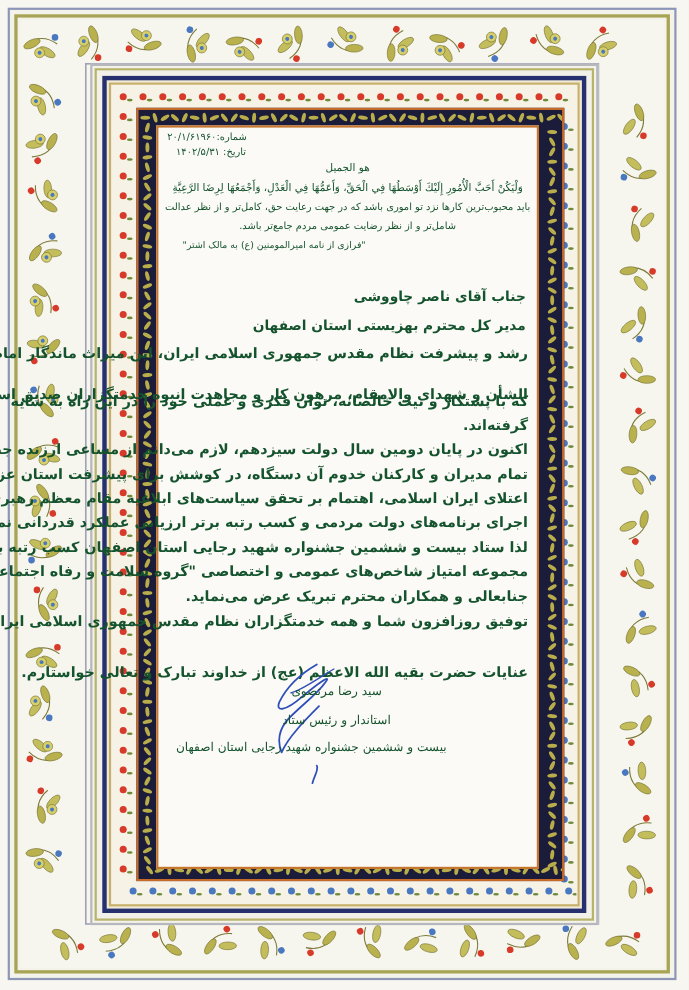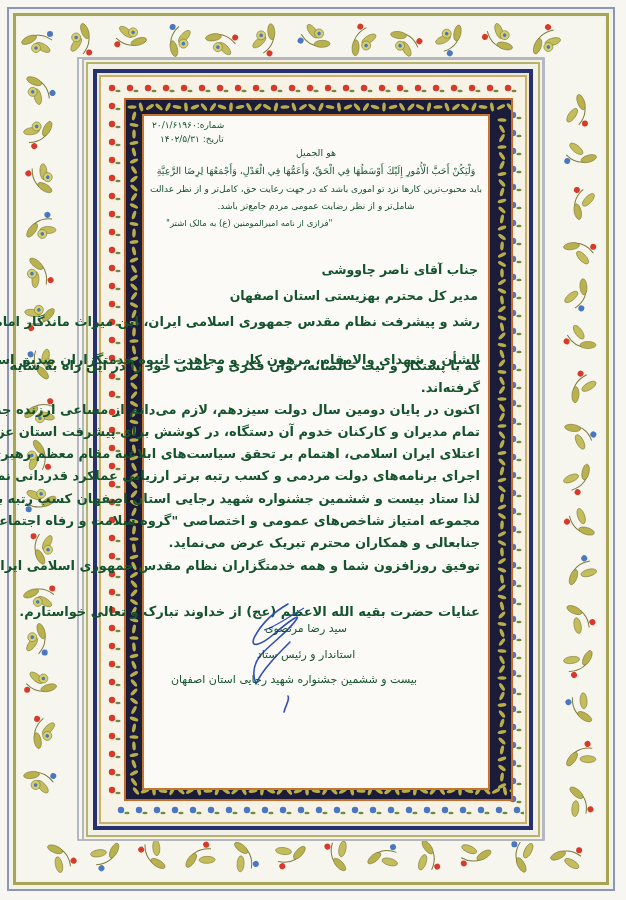--- a/index.html
+++ b/index.html
@@ -988,14 +988,14 @@
 
   <div class="body-line" style="top:440px;">توفیق روزافزون شما و همه خدمتگزاران نظام مقدس جمهوری اسلامی ایران را در سایه</div>
   <div class="body-line last" style="top:486px;">عنایات حضرت بقیه الله الاعظم (عج) از خداوند تبارک و تعالی خواستارم.</div>
 
   <svg class="abs" style="left:98px;top:482px;" width="70" height="125" viewBox="0 0 70 125">
     <path d="M44 4 C30 12 18 22 10 38 C6 48 16 46 30 34 C44 22 58 12 52 20 C44 32 26 44 16 56 C10 64 8 74 12 84 M12 84 C18 70 34 54 46 42 M40 112 C42 104 46 100 44 96" fill="none" stroke="#2f4fb8" stroke-width="1.6" stroke-linecap="round"></path>
     <path d="M20 30 C30 28 46 16 60 8" fill="none" stroke="#2f4fb8" stroke-width="1.2"></path>
   </svg>
   <div class="sig" style="top:504px;left:90px;width:140px;">سید رضا مرتضوی</div>
   <div class="sig" style="top:530px;left:90px;width:140px;">استاندار و رئیس ستاد</div>
-  <div class="sig" style="top:555px;left:18px;width:260px;">بیست و ششمین جشنواره شهید رجایی استان اصفهان</div>
+  <div class="sig" style="top:555px;left:7px;width:260px;">بیست و ششمین جشنواره شهید رجایی استان اصفهان</div>
 </div>
 
 </body></html>

